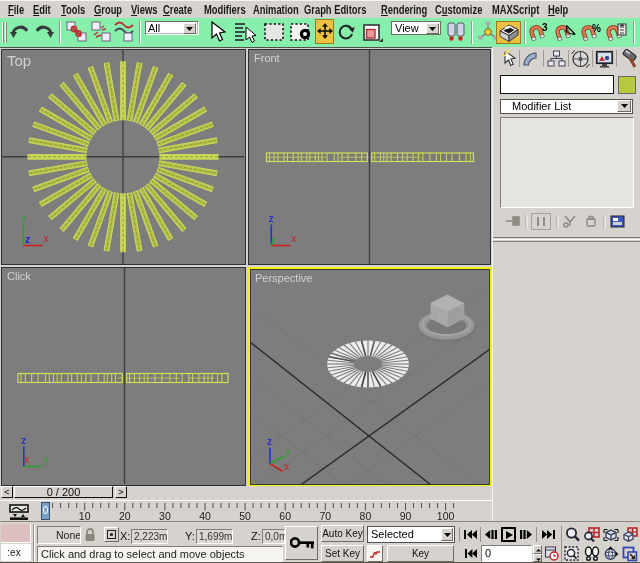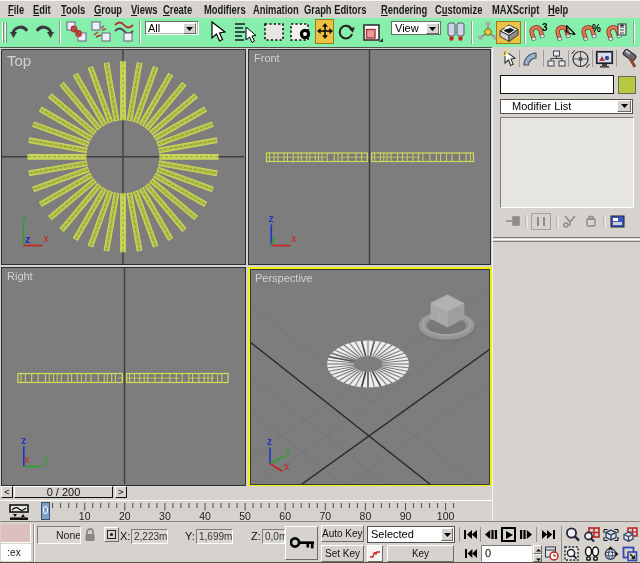--- a/index.html
+++ b/index.html
@@ -376,21 +376,21 @@
         <line x1="166.2" y1="110.0" x2="177.7" y2="110.0" stroke="#ccd75a" stroke-width="0.9" opacity="0.85"></line>
         <line x1="187.0" y1="110.0" x2="212.2" y2="110.0" stroke="#ccd75a" stroke-width="0.9" opacity="0.85"></line>
         <g stroke-width="1.6" fill="none">
           <line x1="21.8" y1="198.5" x2="21.8" y2="178.5" stroke="#2233cc"></line>
           <line x1="21.8" y1="198.5" x2="39.8" y2="198.5" stroke="#2ca02c"></line>
         </g>
         <text x="19.3" y="175.5" font-size="10" font-weight="bold" fill="#2233cc">z</text>
         <text x="22.3" y="195.0" font-size="10" fill="#cc2222">x</text>
         <text x="41.3" y="195.0" font-size="10" fill="#2ca02c">y</text>
       </svg>
-      <div class="abs" style="left:5px;top:2px;font-size:11px;color:#d2d2d2;">Right</div>
+      <div class="abs" style="left:5px;top:2px;font-size:11px;color:#d2d2d2;">Click</div>
     </div>
     <div class="abs" style="left:248px;top:219px;width:244px;height:220px;background:#f4ee08;">
       <div class="abs" style="left:2px;top:2px;width:240px;height:216px;background:#7d7d7d;border:1px solid #333a40;">
         <svg width="238" height="214" viewBox="0 0 238 214">
           <g transform="translate(-4,-5)">
             <line x1="-328.0" y1="431.1" x2="272.0" y2="0.9" stroke="#737373" stroke-width="1" opacity="0.75"></line>
             <line x1="-253.0" y1="408.6" x2="347.0" y2="-21.6" stroke="#737373" stroke-width="1" opacity="0.75"></line>
             <line x1="-98.0" y1="362.1" x2="502.0" y2="-68.1" stroke="#737373" stroke-width="1" opacity="0.75"></line>
             <line x1="-328.0" y1="-115.5" x2="272.0" y2="358.5" stroke="#737373" stroke-width="1" opacity="0.75"></line>
             <line x1="-253.0" y1="-90.8" x2="347.0" y2="383.2" stroke="#737373" stroke-width="1" opacity="0.75"></line>
@@ -657,33 +657,34 @@
     <div class="abs sunk" style="left:196px;top:7px;width:37px;height:15px;background:#dbd8d3;font-size:10px;color:#333;line-height:14px;padding-left:2px;">1,699m</div>
     <div class="abs" style="left:251px;top:8px;font-size:11px;color:#111;">Z:</div>
     <div class="abs sunk" style="left:262px;top:7px;width:23px;height:15px;background:#dbd8d3;font-size:10px;color:#333;line-height:14px;padding-left:2px;">0,0m</div>
     <div class="abs btn" style="left:285px;top:4px;width:33px;height:34px;"></div>
     <svg class="abs" style="left:290px;top:13px" width="25" height="15" viewBox="0 0 28 17">
       <circle cx="5.5" cy="8.5" r="4.6" fill="none" stroke="#000" stroke-width="3"></circle>
       <rect x="10" y="7.2" width="17" height="3" fill="#000"></rect>
       <rect x="18.5" y="10" width="3" height="4.2" fill="#000"></rect>
       <rect x="23.5" y="10" width="3" height="5.2" fill="#000"></rect>
     </svg>
-    <div class="abs btn" style="left:321px;top:3px;width:43px;height:17px;font-size:10px;text-align:left;line-height:15px;color:#111;">Auto Key</div>
+    <div class="abs btn" style="left:321px;top:3px;width:43px;height:17px;font-size:10px;text-align:center;line-height:15px;color:#111;">Auto Key</div>
     <div class="abs btn" style="left:321px;top:23px;width:43px;height:17px;font-size:10px;text-align:center;line-height:15px;color:#111;">Set Key</div>
     <div class="abs" style="left:367px;top:4px;width:88px;height:17px;background:#fff;border:1px solid #55524c;"></div>
     <div class="abs" style="left:371px;top:6px;font-size:11px;color:#000;">Selected</div>
     <div class="abs btn" style="left:441px;top:6px;width:12px;height:13px;"></div>
     <svg class="abs" style="left:443.5px;top:11px" width="8" height="5" viewBox="0 0 8 5">
       <polygon points="0,0 7,0 3.5,4" fill="#000"></polygon>
     </svg>
     <div class="abs btn" style="left:367px;top:23px;width:16px;height:17px;background:#f5f4f1;"></div>
     <svg class="abs" style="left:369px;top:26px" width="12" height="11" viewBox="0 0 12 11">
       <path d="M1 9 L4 9 Q5.5 2 7 6 L8 4 L11 4" fill="none" stroke="#c22" stroke-width="1.4"></path>
     </svg>
     <div class="abs btn" style="left:387px;top:23px;width:67px;height:17px;font-size:10px;text-align:center;line-height:15px;color:#111;">Key Selected...</div>
+    <div class="abs sunk" style="left:37px;top:24px;width:246px;height:16px;background:#f5f4f1;font-size:11px;color:#222;line-height:14px;padding-left:3px;overflow:hidden;white-space:nowrap;">Click and drag to select and move objects</div>
     <div class="abs" style="left:459px;top:5px;width:1px;height:15px;background:#979289;"></div>
     <svg class="abs" style="left:464px;top:8px" width="13" height="9" viewBox="0 0 13 9">
       <g fill="#000">
         <rect x="0" y="0" width="2" height="9"></rect>
         <polygon points="8,0 2.8,4.5 8,9"></polygon>
         <polygon points="13,0 7.8,4.5 13,9"></polygon>
       </g>
     </svg>
     <div class="abs" style="left:480px;top:5px;width:1px;height:15px;background:#979289;"></div>
     <svg class="abs" style="left:485px;top:8px" width="12" height="9" viewBox="0 0 12 9">

